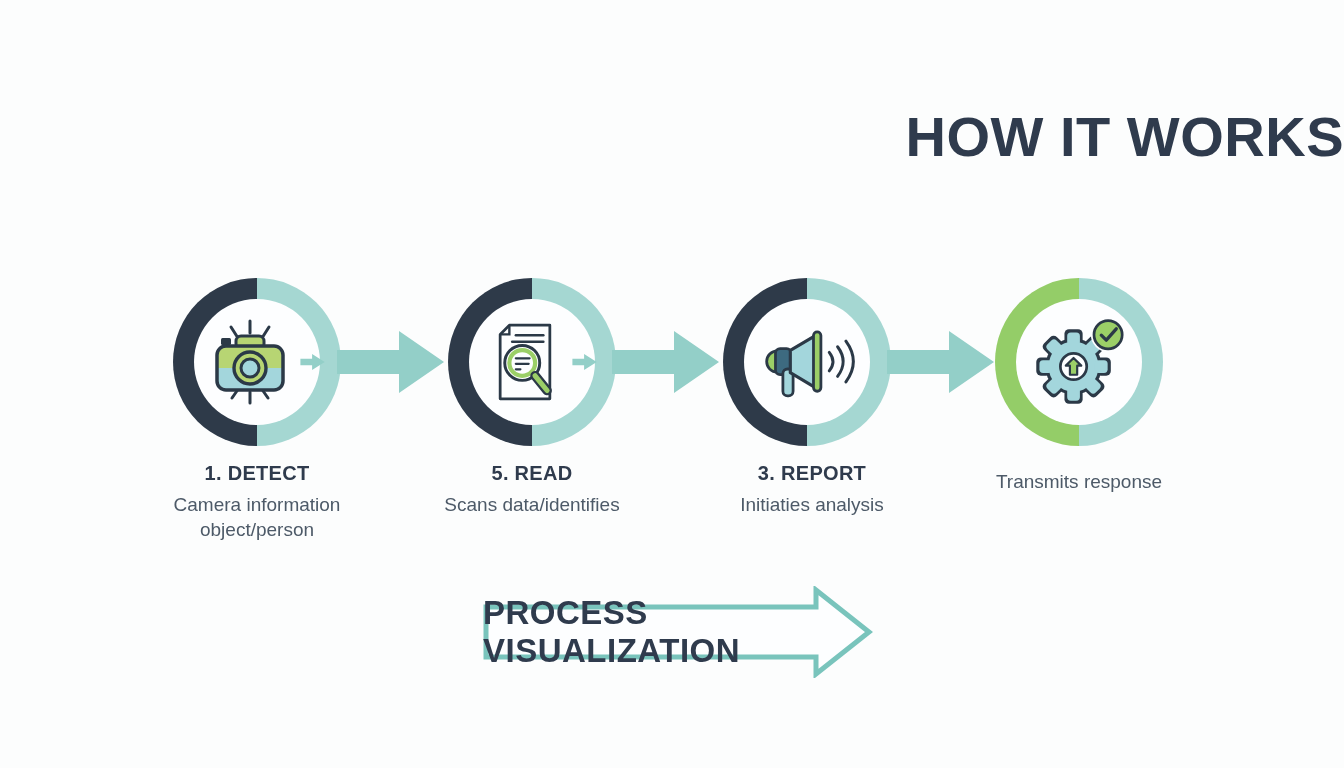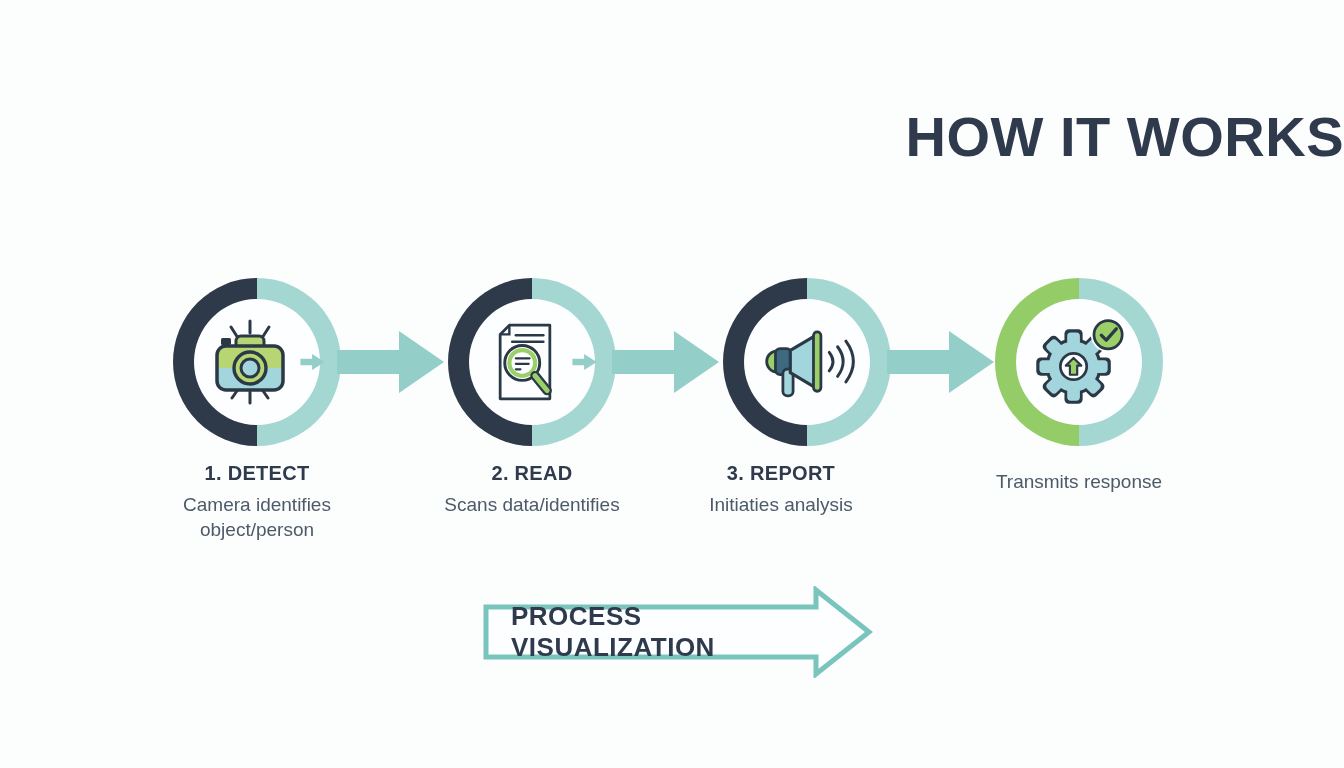--- a/index.html
+++ b/index.html
@@ -49,21 +49,21 @@
   .step-label{position:absolute;top:462px;width:260px;text-align:center}
   .step-label .name{font-size:20px;font-weight:700;color:var(--title-text);letter-spacing:.3px}
   .step-label .desc{
     font-size:19px;color:var(--subtitle-text);line-height:1.32;margin:7px auto 0;
     max-width:215px;
   }
   .banner-svg{position:absolute;left:483px;top:586px}
   .banner-text{
     position:absolute;left:483px;top:607px;width:333px;height:50px;
     display:flex;align-items:center;justify-content:center;
-    font-size:26px;font-weight:700;color:var(--title-text);letter-spacing:.5px;padding-left:28px;
+    font-size:33px;font-weight:700;color:var(--title-text);letter-spacing:.5px;
   }
 </style>
 </head>
 <body>
 
 <div class="stage">
 
   <div class="main-title">HOW IT WORKS</div>
 
   <div class="circle ring-dark-teal" style="left:173px">
@@ -176,27 +176,27 @@
         </g>
         <circle cx="88" cy="25" r="19" style="fill:var(--paper)"></circle>
         <circle cx="88" cy="25" r="15.5" style="fill:var(--green);stroke:var(--ink);stroke-width:3"></circle>
         <path d="M80.5,25.5 l5.5,5.5 l11,-12.5" style="fill:none;stroke:var(--ink);stroke-width:3.6;stroke-linecap:round;stroke-linejoin:round"></path>
       </svg>
     </div>
   </div>
 
   <div class="step-label" style="left:127px">
     <div class="name">1. DETECT</div>
-    <div class="desc">Camera identifies object/person</div>
+    <div class="desc">Camera information object/person</div>
   </div>
   <div class="step-label" style="left:402px">
-    <div class="name">2. READ</div>
+    <div class="name">5. READ</div>
     <div class="desc">Scans data/identifies</div>
   </div>
-  <div class="step-label" style="left:651px">
+  <div class="step-label" style="left:682px">
     <div class="name">3. REPORT</div>
     <div class="desc">Initiaties analysis</div>
   </div>
   <div class="step-label" style="left:949px">
     <div class="desc">Transmits response</div>
   </div>
 
   <svg class="banner-svg" viewBox="0 0 390 92" width="390" height="92">
     <polygon points="3,21 333,21 333,4 386,46 333,88 333,71 3,71" style="fill:var(--paper);stroke:var(--banner-stroke);stroke-width:5;stroke-linejoin:miter"></polygon>
   </svg>

